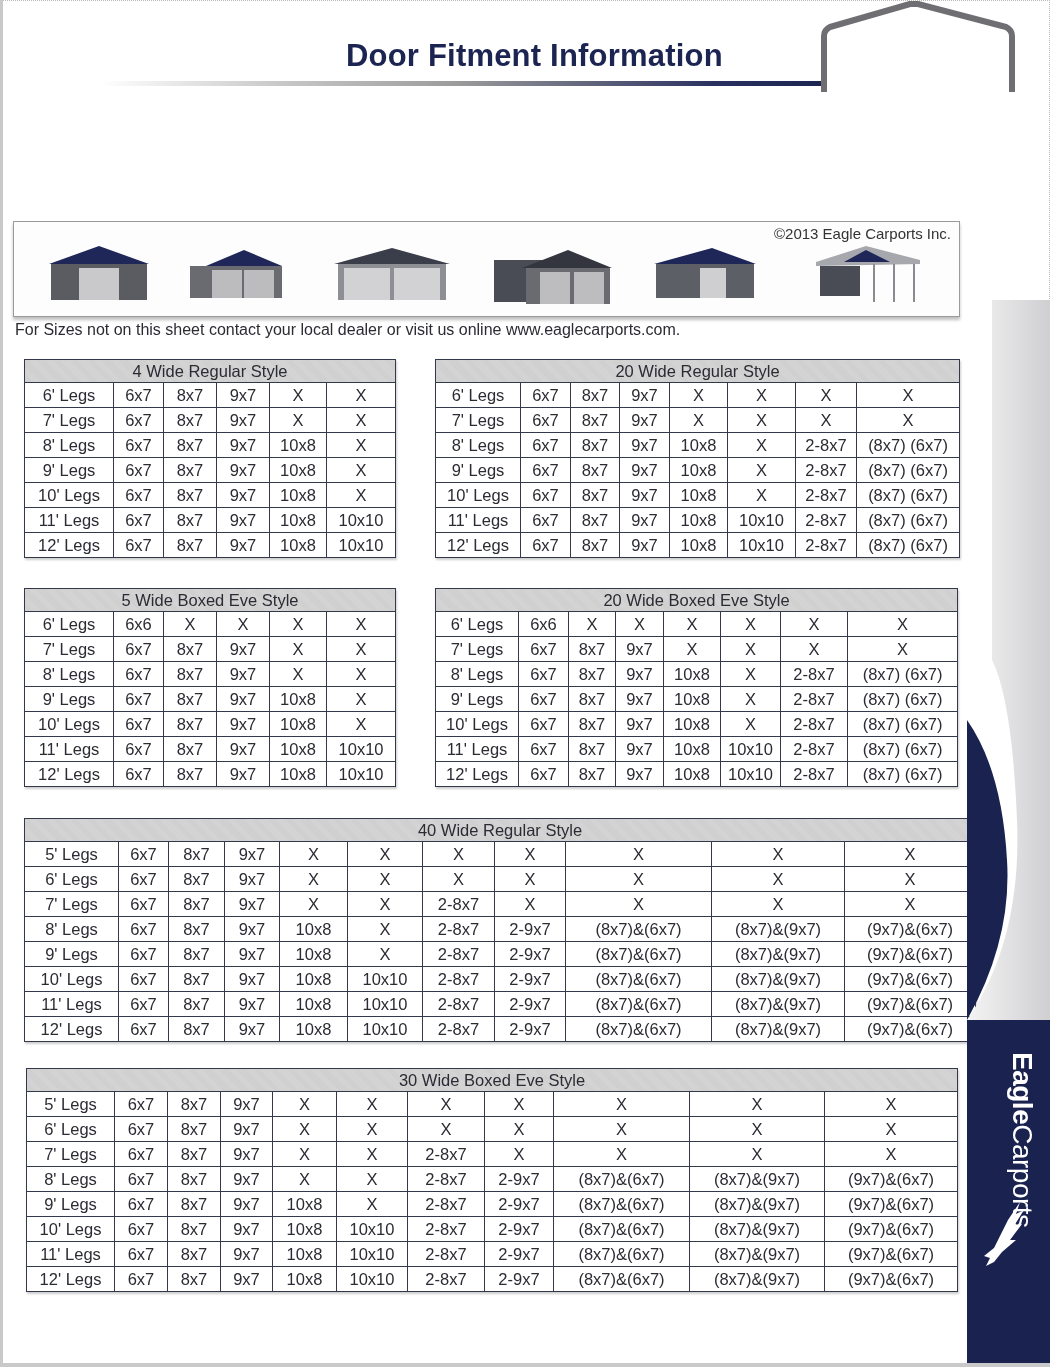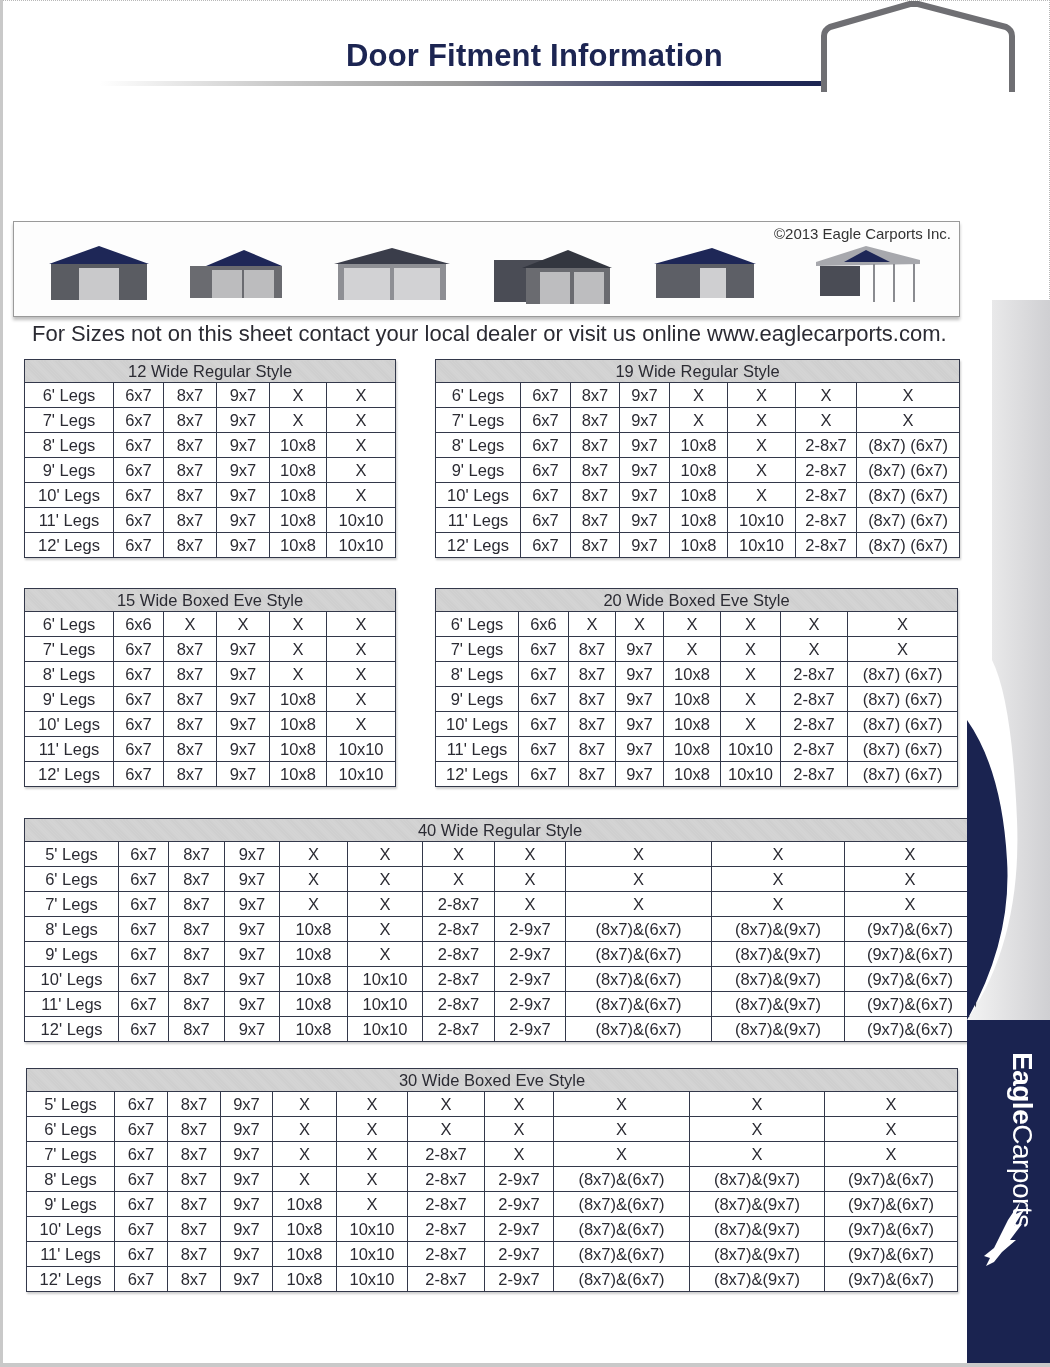--- a/index.html
+++ b/index.html
@@ -34,21 +34,21 @@
     box-shadow: 0 3px 3px rgba(0,0,0,0.25);
     margin-top: 14px;
   }
   .copyright {
     position: absolute; right: 8px; top: 3px; font-size: 15px; color: #333;
     font-family: "Liberation Sans Narrow", "Liberation Sans", sans-serif;
   }
   .building { position: absolute; top: 20px; }
 
   .notice {
-    position: absolute; left: 32px; top: 321px; font-size: 22px; color: #2b2b33; white-space: nowrap;
+    position: absolute; left: 15px; top: 321px; font-size: 16px; color: #2b2b33; white-space: nowrap;
   }
 
   
   table.fit {
     position: absolute; border-collapse: collapse; table-layout: fixed;
     font-size: 16.5px; color: #2b2b33;
     box-shadow: 1px 2px 2px rgba(0,0,0,0.2);
   }
   table.fit td, table.fit th {
     border: 1.5px solid #33384a; text-align: center; padding: 0; height: 24px;
@@ -134,21 +134,21 @@
   <colgroup>
       <col style="width:89px">
       <col style="width:50px">
       <col style="width:53px">
       <col style="width:53px">
       <col style="width:57px">
       <col style="width:69px">
     </colgroup>
   <thead>
       <tr>
-        <th colspan="6">12 Wide Regular Style</th>
+        <th colspan="6">4 Wide Regular Style</th>
       </tr>
     </thead>
   <tbody>
       <tr>
         <td>6' Legs</td>
         <td>6x7</td>
         <td>8x7</td>
         <td>9x7</td>
         <td>X</td>
         <td>X</td>
@@ -210,21 +210,21 @@
       <col style="width:50px">
       <col style="width:49px">
       <col style="width:50px">
       <col style="width:58px">
       <col style="width:68px">
       <col style="width:61px">
       <col style="width:103px">
     </colgroup>
   <thead>
       <tr>
-        <th colspan="8">19 Wide Regular Style</th>
+        <th colspan="8">20 Wide Regular Style</th>
       </tr>
     </thead>
   <tbody>
       <tr>
         <td>6' Legs</td>
         <td>6x7</td>
         <td>8x7</td>
         <td>9x7</td>
         <td>X</td>
         <td>X</td>
@@ -298,21 +298,21 @@
   <colgroup>
       <col style="width:89px">
       <col style="width:50px">
       <col style="width:53px">
       <col style="width:53px">
       <col style="width:57px">
       <col style="width:69px">
     </colgroup>
   <thead>
       <tr>
-        <th colspan="6">15 Wide Boxed Eve Style</th>
+        <th colspan="6">5 Wide Boxed Eve Style</th>
       </tr>
     </thead>
   <tbody>
       <tr>
         <td>6' Legs</td>
         <td>6x6</td>
         <td>X</td>
         <td>X</td>
         <td>X</td>
         <td>X</td>

